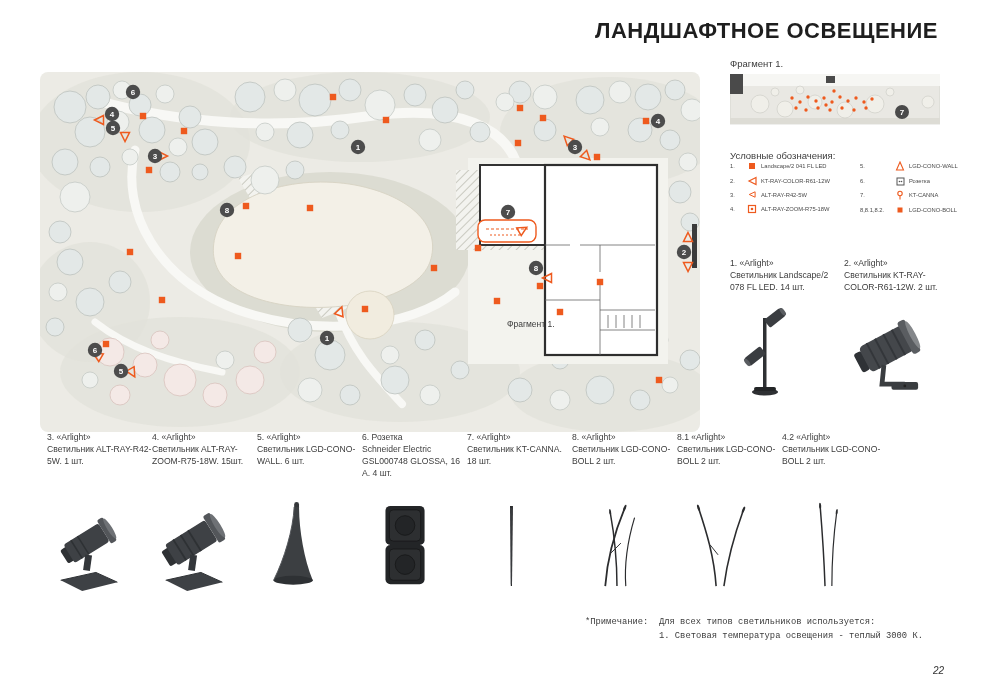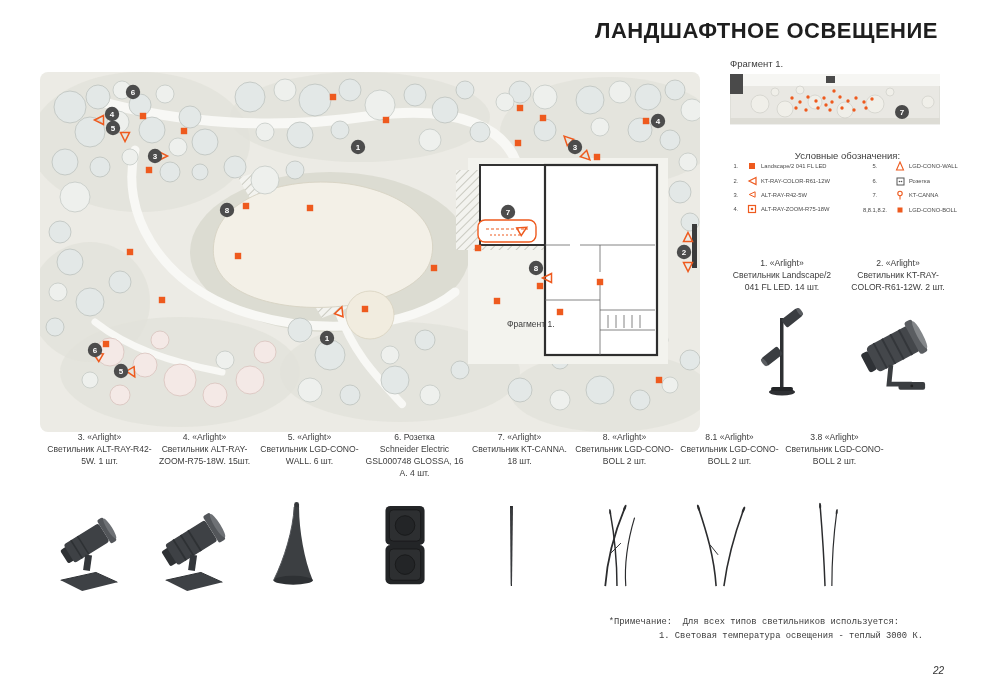--- a/index.html
+++ b/index.html
@@ -1,17 +1,17 @@
 <!DOCTYPE html>
 <html><head>
 <meta charset="utf-8">
 <style>
   html,body{margin:0;padding:0;background:#fff;}
   .page{position:relative;width:990px;height:700px;background:#fff;overflow:hidden;
-        font-family:"Liberation Sans",sans-serif;color:#3c3c3c;text-align:center;}
+        font-family:"Liberation Sans",sans-serif;color:#3c3c3c;}
   .title{position:absolute;top:18px;right:52px;font-size:22px;font-weight:700;color:#1e1e1e;letter-spacing:.5px;}
   .map-wrap{position:absolute;left:40px;top:72px;width:660px;height:360px;}
   .map-callout{position:absolute;left:467px;top:247px;font-size:8.5px;color:#3c3c3c;}
   .frag-label{position:absolute;left:730px;top:58px;font-size:9.5px;}
   .frag-strip{position:absolute;left:730px;top:74px;}
   .legend{position:absolute;left:730px;top:150px;width:235px;}
   .legend-title{font-size:9.5px;margin-bottom:0;}
   .legend-cols{display:flex;gap:8px;}
   .legend-col{display:flex;flex-direction:column;gap:4.5px;}
   .lrow{display:flex;align-items:center;gap:3px;font-size:5.8px;color:#4a4a4a;white-space:nowrap;}
@@ -381,21 +381,21 @@
               </svg>
             </span>
           <span class="llabel">LGD-CONO-BOLL</span>
         </div>
       </div>
     </div>
   </div>
 
   <div class="rp" style="left:730px;top:258px;">
     <div class="p-head"><span>1.</span> <span>«Arlight»</span></div>
-    <div class="p-desc">Светильник Landscape/2 041 FL LED.  14 шт.</div>
+    <div class="p-desc">Светильник Landscape/2 078 FL LED.  14 шт.</div>
     <div class="p-img">
       <svg width="70" height="95" viewBox="0 0 70 95">
         <rect x="33" y="10" width="3.5" height="72" fill="#2e3033"></rect>
         <ellipse cx="35" cy="84" rx="13" ry="3.5" fill="#2e3033"></ellipse>
         <rect x="24" y="79" width="22" height="4" rx="2" fill="#232527"></rect>
         <g transform="translate(37,16) rotate(-38)">
           <rect x="0" y="-5" width="20" height="10" rx="2" fill="#3a3d41"></rect>
           <ellipse cx="20" cy="0" rx="2" ry="4.5" fill="#5a5d61"></ellipse>
         </g>
         <g transform="translate(33,42) rotate(142)">
@@ -532,21 +532,21 @@
           <path d="M40,90 C38,60 30,34 22,10" stroke="#2b2c2e" stroke-width="1.6" fill="none"></path>
           <path d="M48,90 C52,60 60,34 68,12" stroke="#2b2c2e" stroke-width="1.6" fill="none"></path>
           <path d="M42,58 L34,48" stroke="#2b2c2e" stroke-width="1" fill="none"></path>
           <ellipse cx="22" cy="10" rx="1.2" ry="3.5" transform="rotate(-18 22 10)" fill="#2b2c2e"></ellipse>
           <ellipse cx="68" cy="12" rx="1.2" ry="3.5" transform="rotate(22 68 12)" fill="#2b2c2e"></ellipse>
         </svg>
       </div>
     </div>
 
     <div class="bp">
-      <div class="p-head"><span>3.8</span> <span>«Arlight»</span></div>
+      <div class="p-head"><span>4.2</span> <span>«Arlight»</span></div>
       <div class="p-desc">Светильник LGD-CONO-BOLL 2 шт.</div>
       <div class="p-img">
         <svg width="88" height="98" viewBox="0 0 90 100">
           <path d="M44,90 C43,62 41,32 39,8" stroke="#2b2c2e" stroke-width="1.5" fill="none"></path>
           <path d="M51,90 C51,62 53,36 56,14" stroke="#2b2c2e" stroke-width="1.2" fill="none"></path>
           <ellipse cx="39" cy="8" rx="1.1" ry="3.2" transform="rotate(-4 39 8)" fill="#2b2c2e"></ellipse>
           <ellipse cx="56" cy="14" rx="1" ry="3" transform="rotate(8 56 14)" fill="#2b2c2e"></ellipse>
         </svg>
       </div>
     </div>

